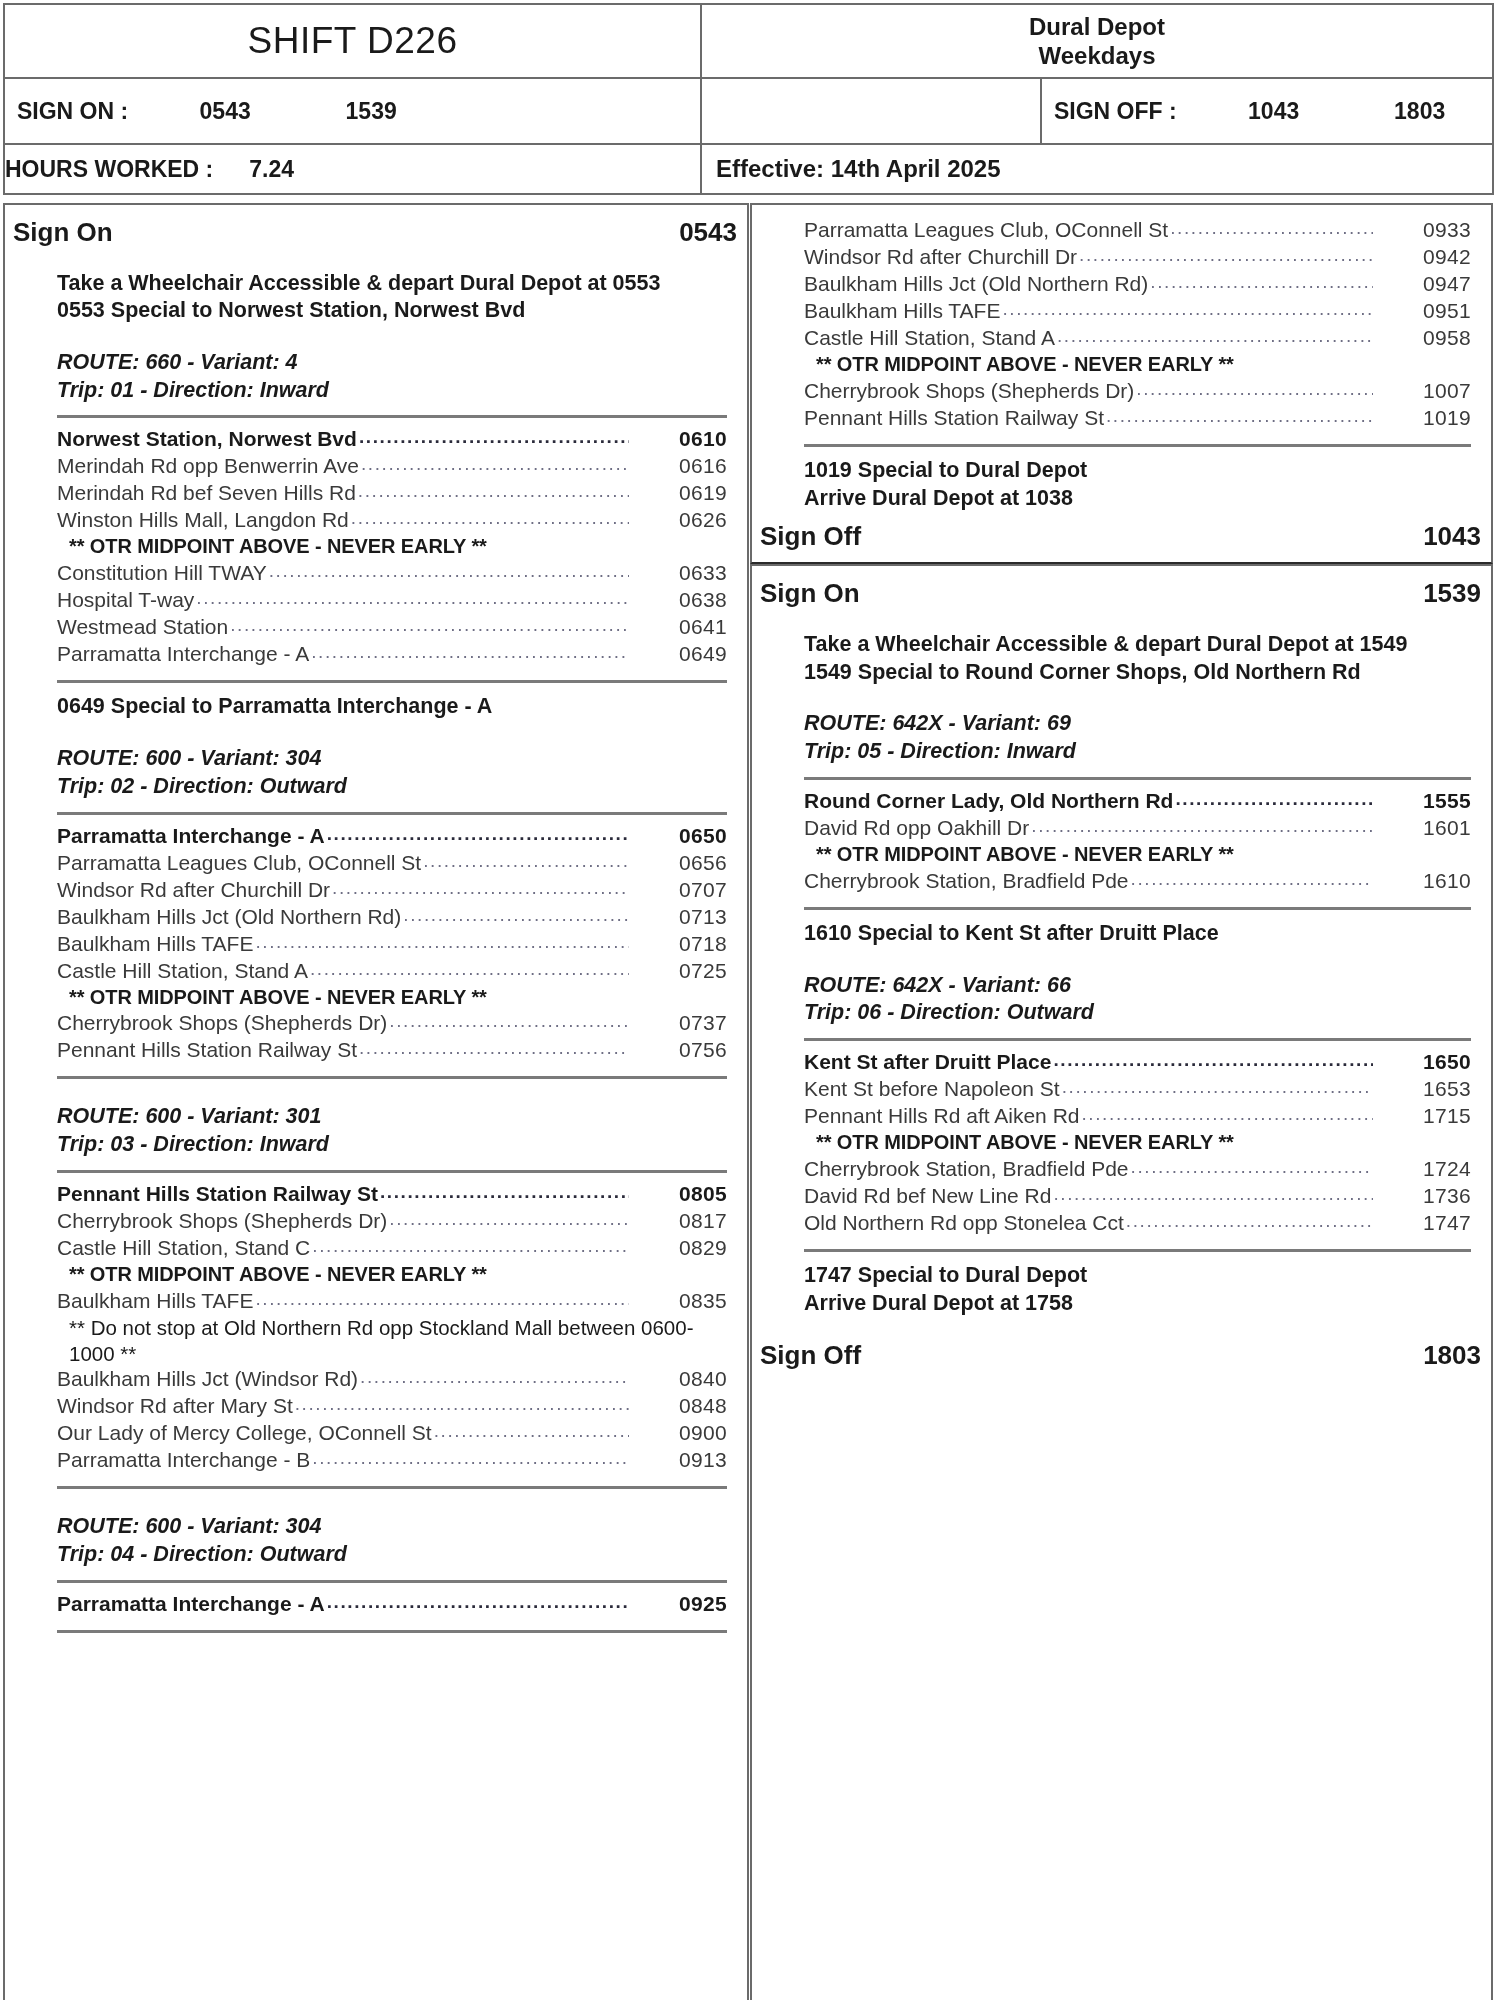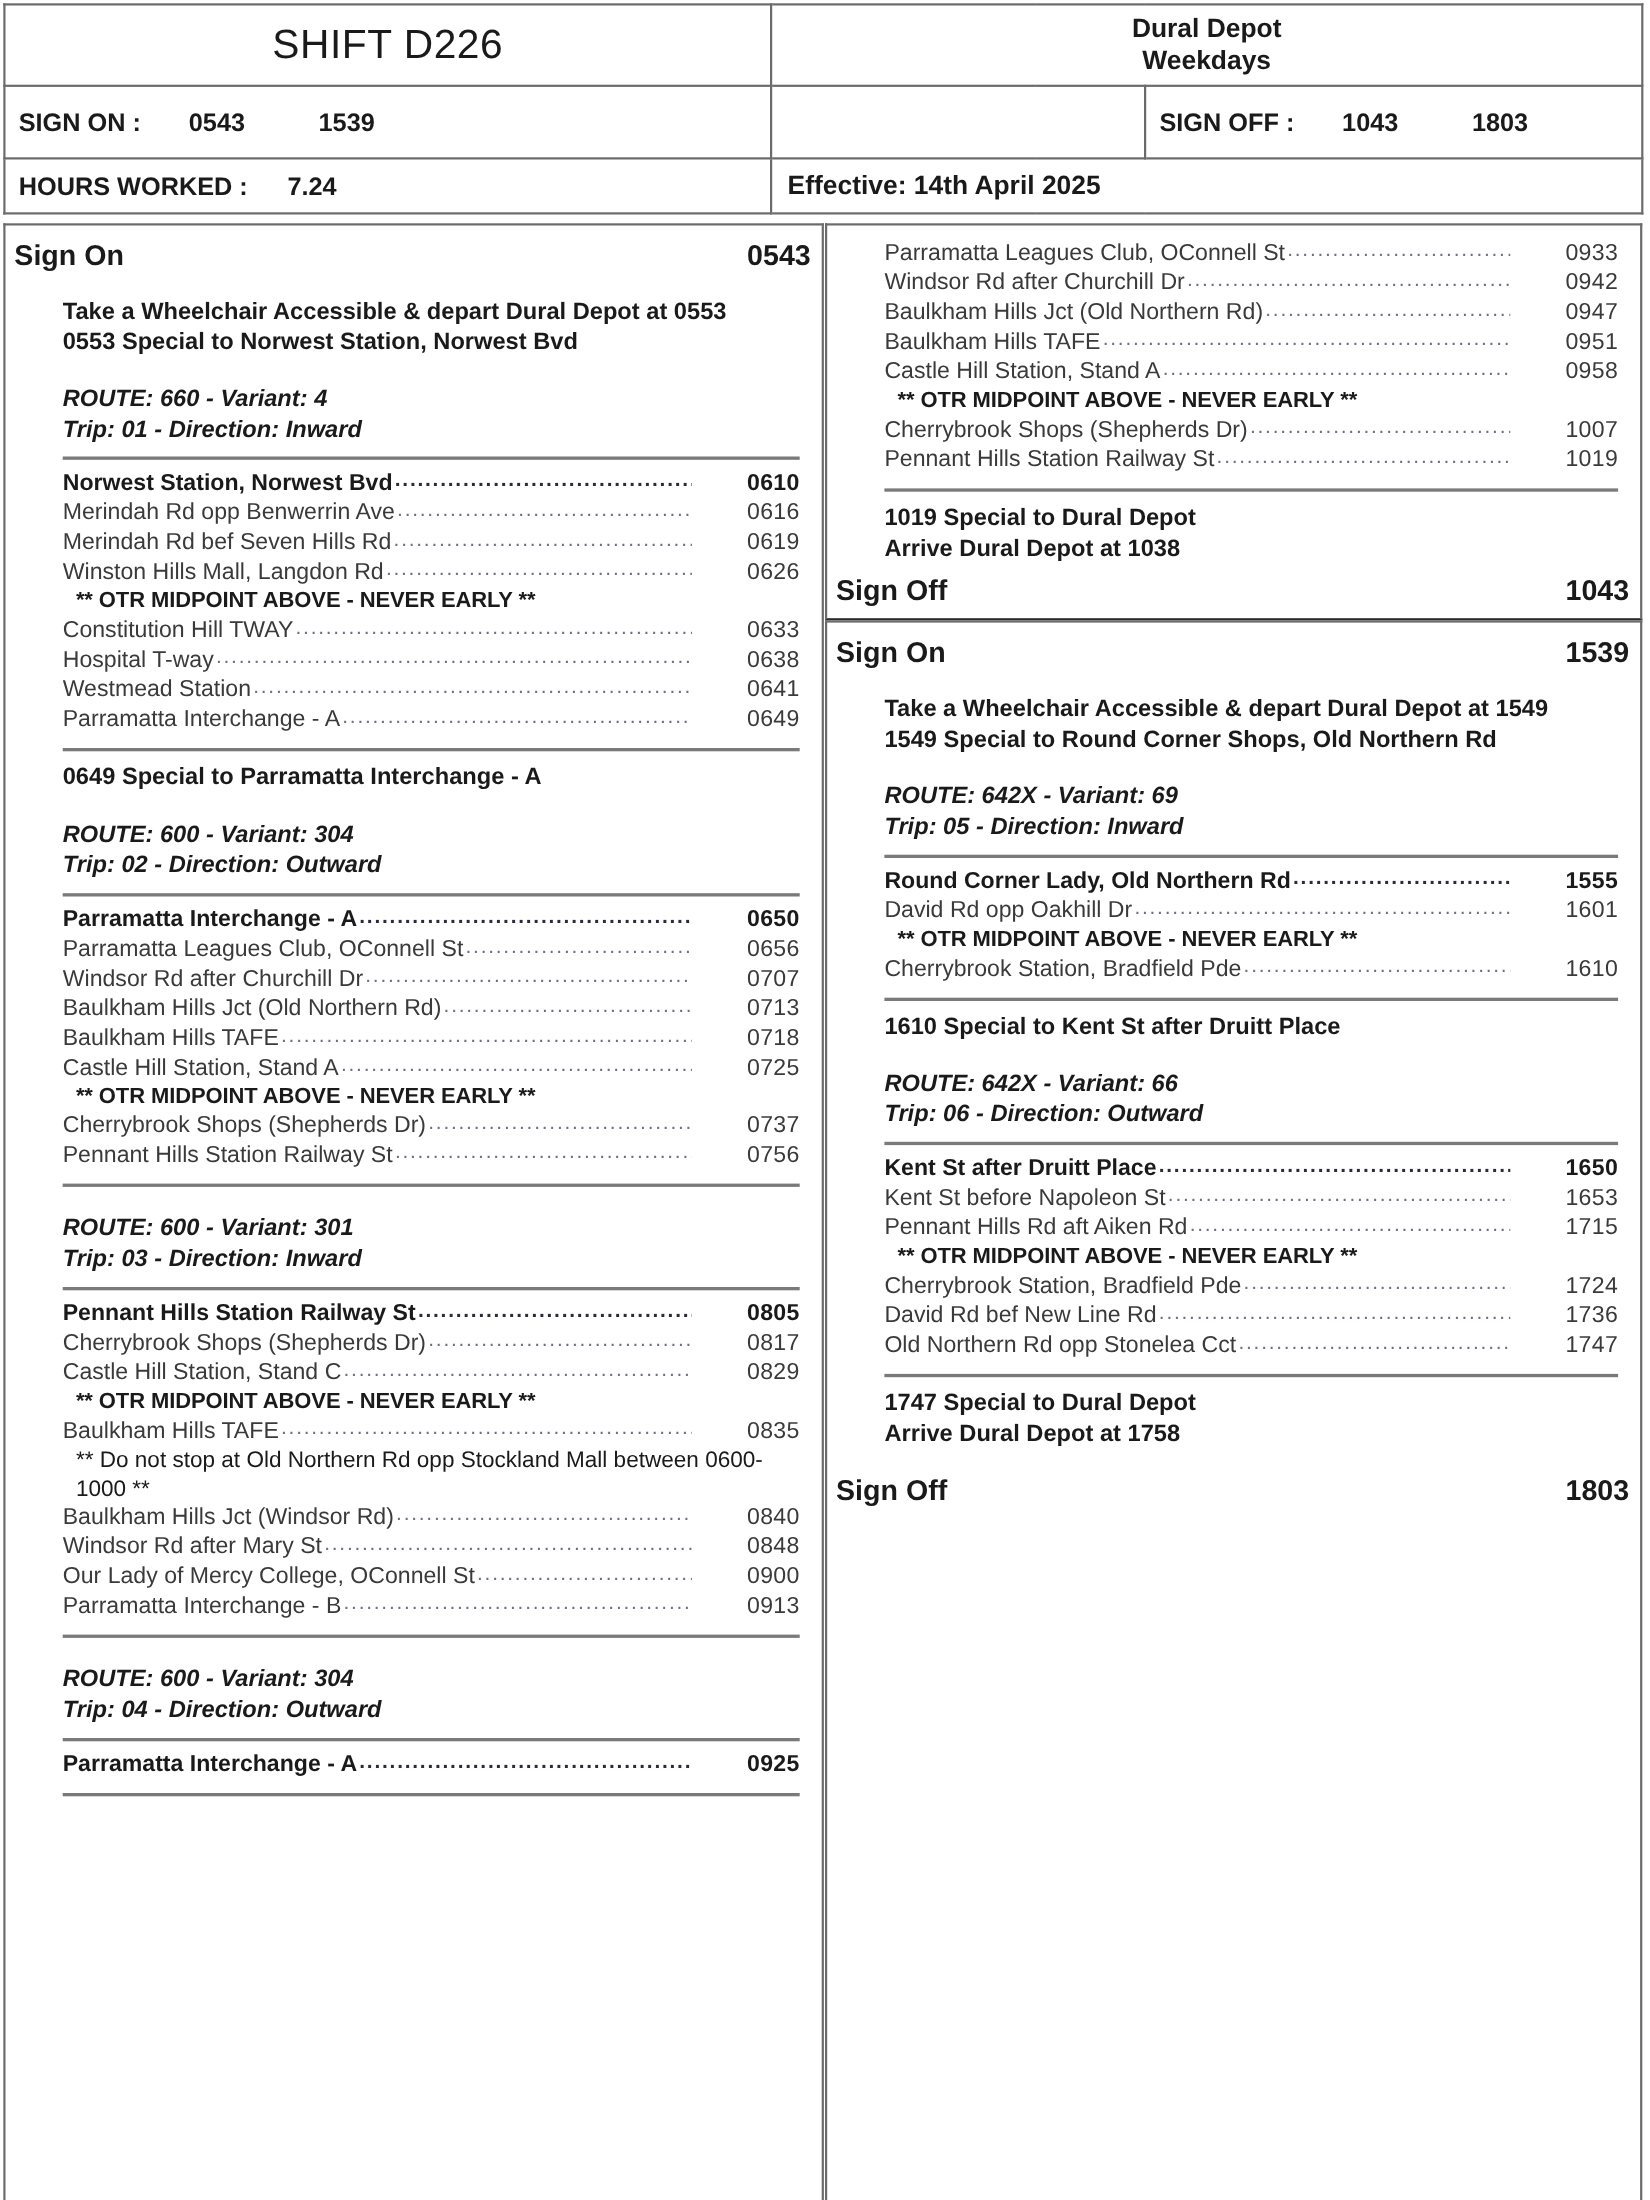--- a/index.html
+++ b/index.html
@@ -50,32 +50,32 @@
   .hdr-row3-cell { height: 48px; }
   .lbl {
     font-size: 23px;
     font-weight: bold;
     white-space: nowrap;
   }
   .signrow {
     display: flex;
     align-items: center;
     padding-left: 12px;
+    gap: 28px;
   }
   .signrow .lbl { margin-right: 10px; }
   .signrow .tm {
     font-size: 23px;
     font-weight: bold;
     width: 118px;
     text-align: center;
   }
   .hwrow {
     display: flex;
     align-items: flex-end;
-    padding-left: 12px;
   }
   .hwrow .hw-val {
     font-size: 23px;
     font-weight: bold;
     margin-left: 36px;
   }
   .effrow {
     font-size: 24px;
     font-weight: bold;
     padding-left: 14px;

